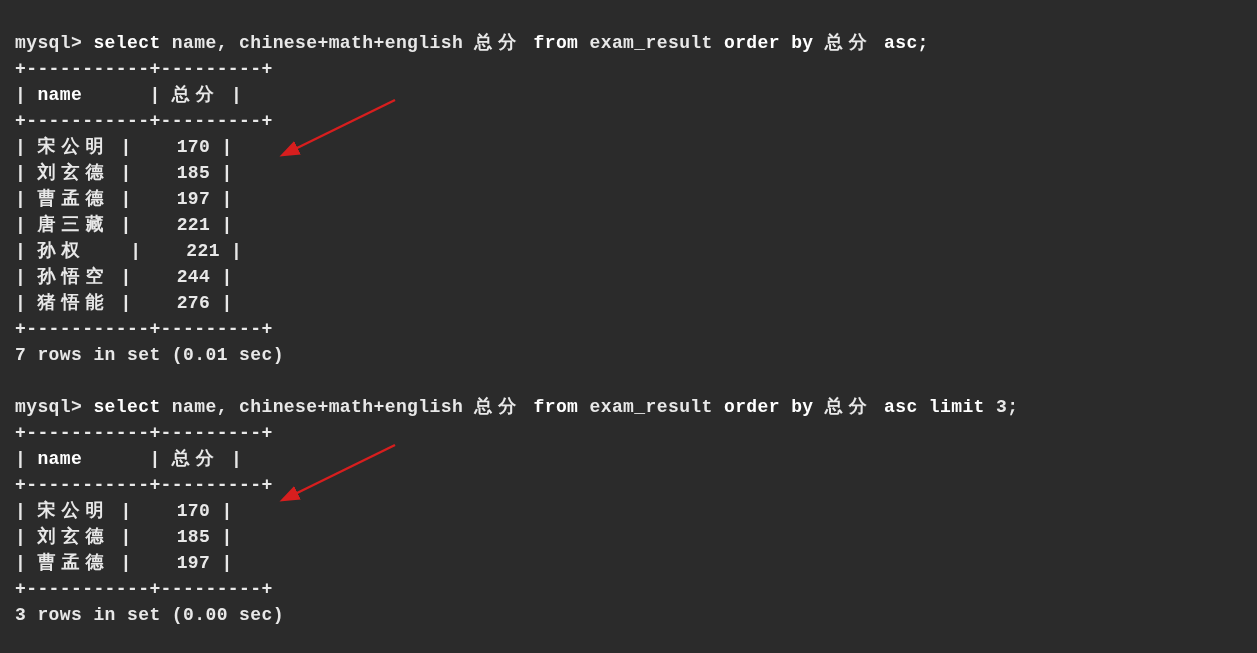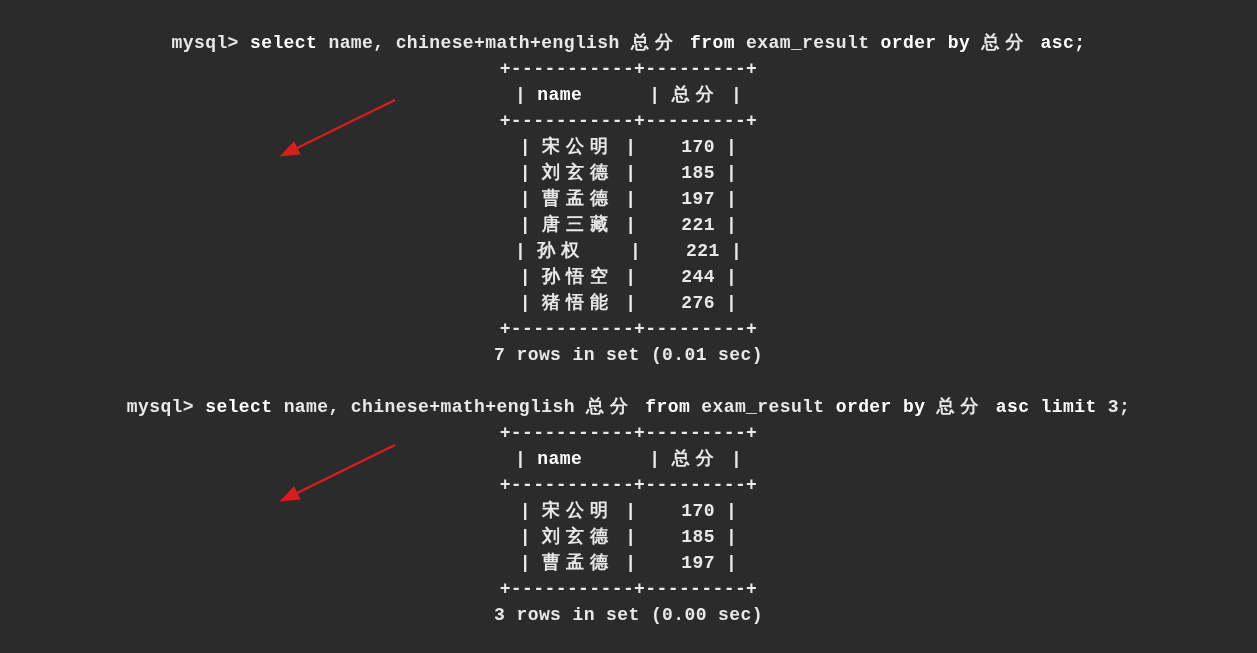--- a/index.html
+++ b/index.html
@@ -7,27 +7,26 @@
     padding: 0;
     background: #2b2b2b;
     width: 1257px;
     height: 653px;
     overflow: hidden;
   }
   .terminal {
     font-family: "Consolas", "Courier New", monospace;
     font-size: 18px;
     color: #e8e8e8;
-    padding: 4px 6px;
+    padding: 4px 15px;
     white-space: pre;
     line-height: 26px;
     letter-spacing: 0.4px;
     position: relative;
     font-weight: bold;
-    text-align: center;
   }
   .kw { color: #ffffff; font-weight: bold; }
   .cjk { letter-spacing: 6px; }
   .arrow {
     position: absolute;
     pointer-events: none;
   }
 </style>
 </head>
 <body>

